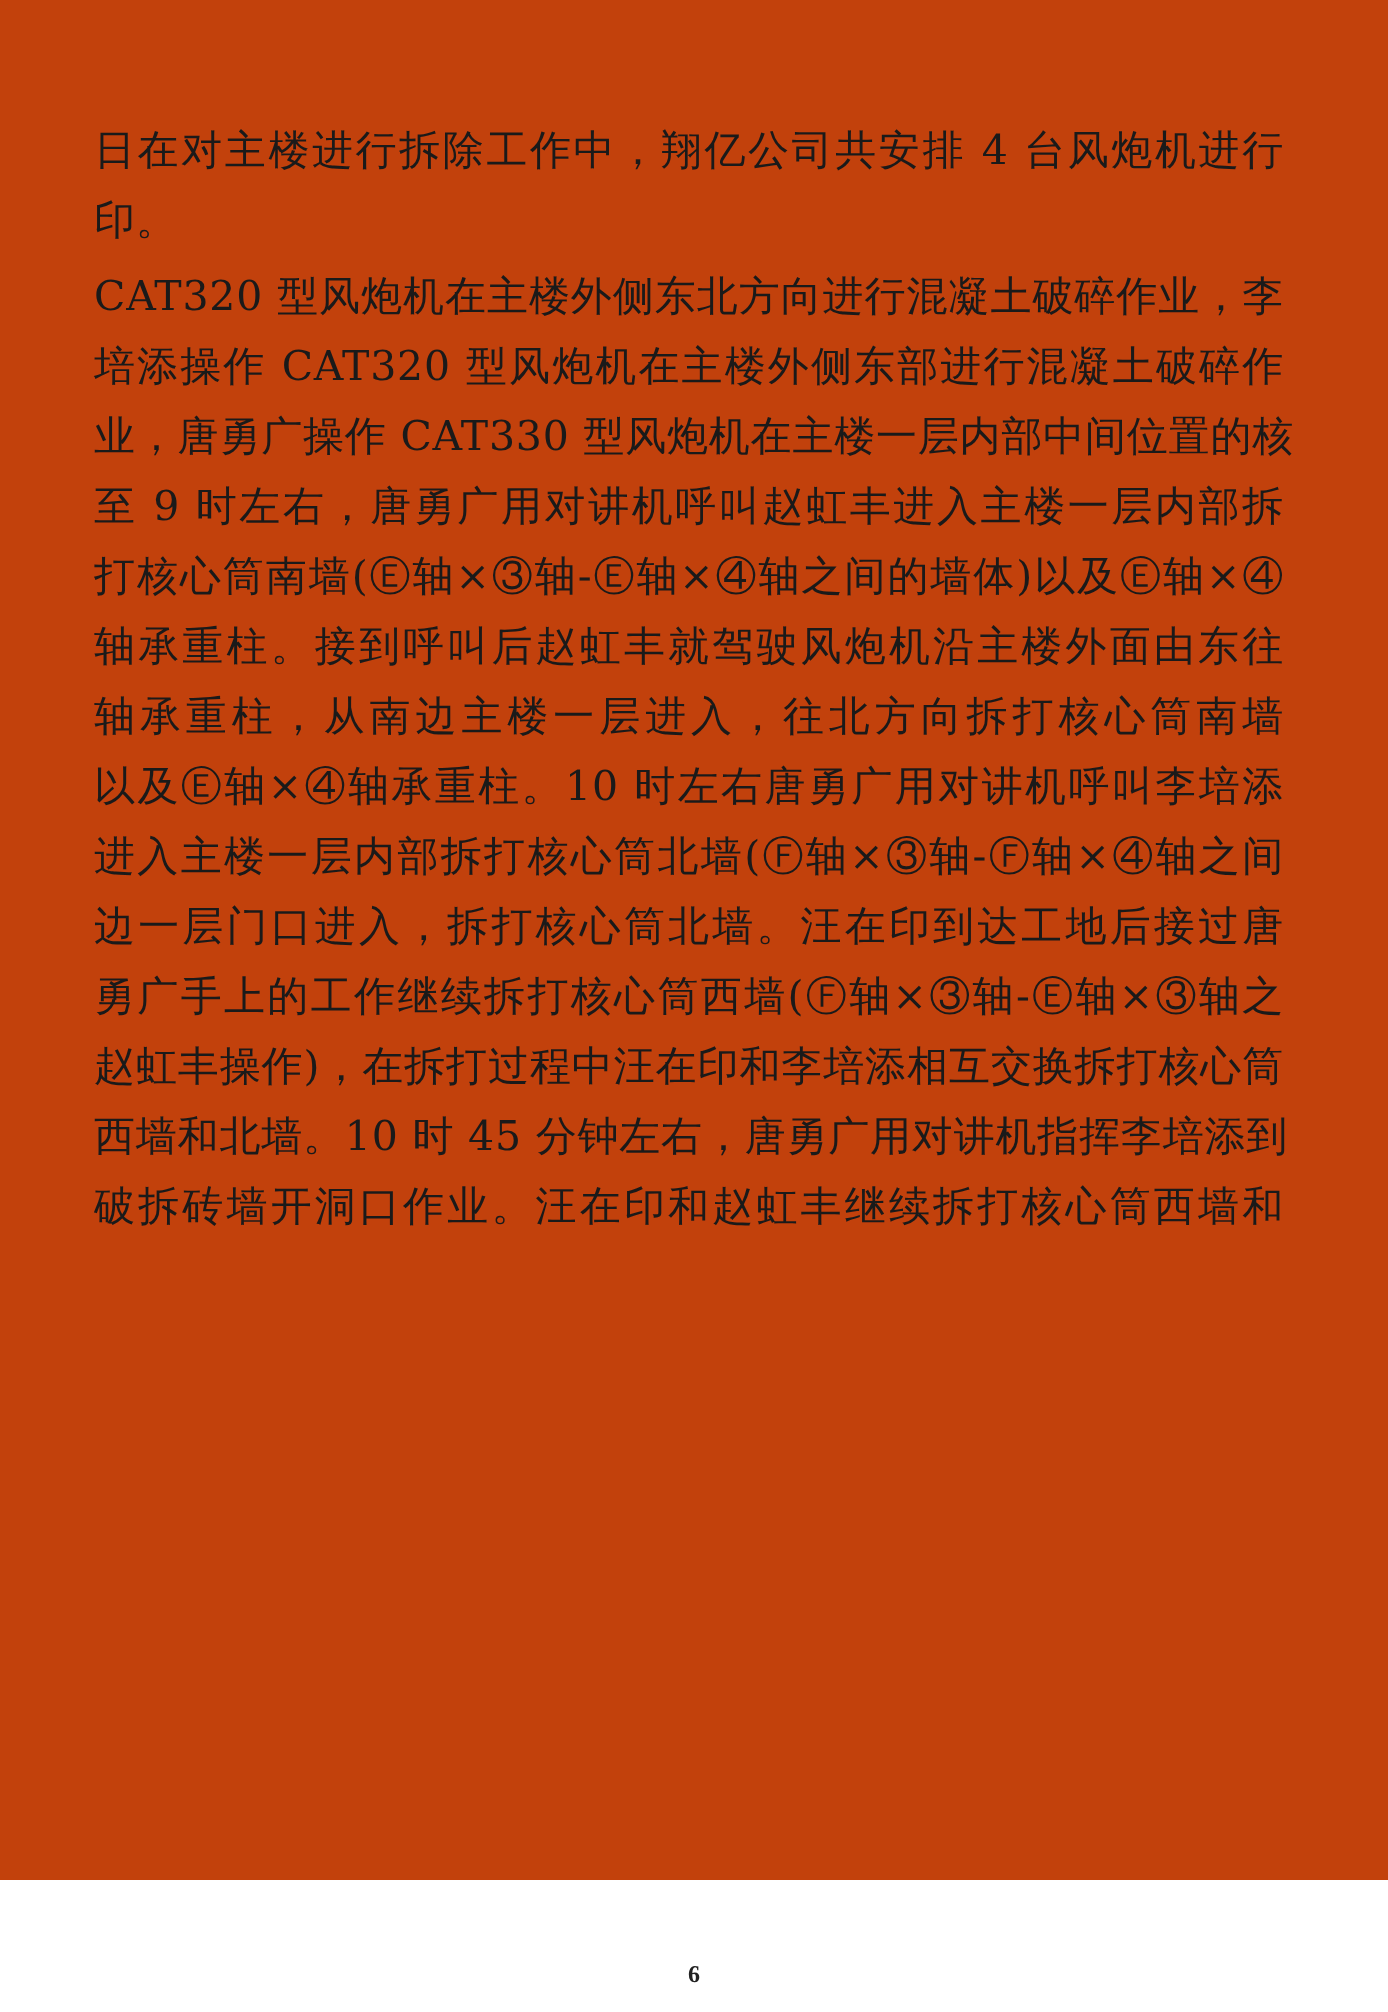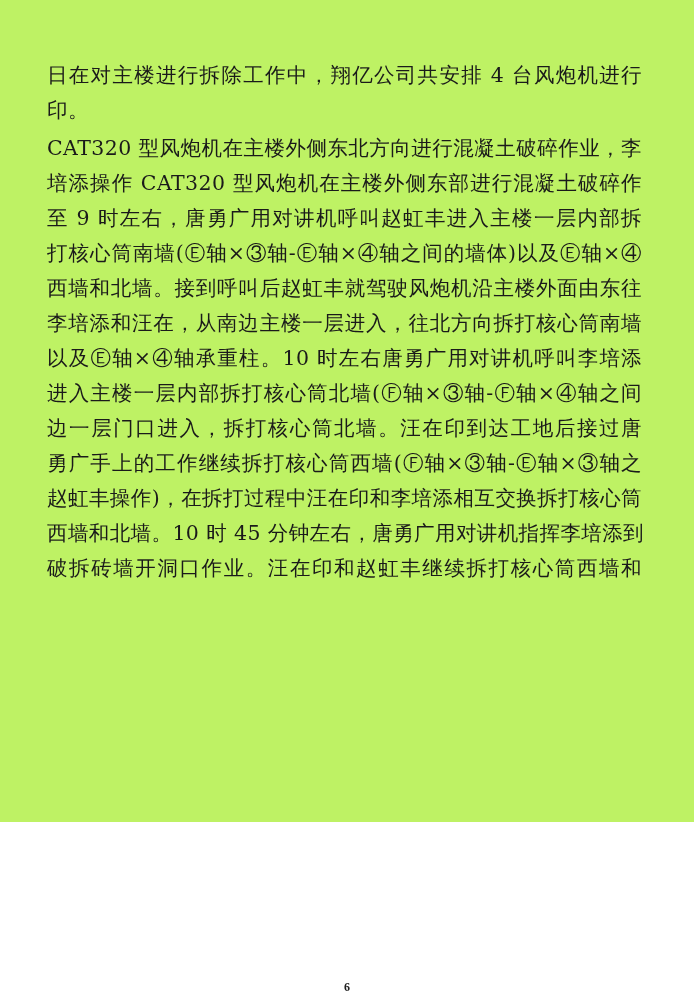--- a/index.html
+++ b/index.html
@@ -13,22 +13,22 @@
       position: relative;
       overflow: hidden;
       font-family: "DejaVu Serif", "Liberation Serif", serif;
       color: #1a1a1a;
     }
     .page {
       position: absolute;
       left: 0;
       top: 0;
       width: 694px;
-      height: 822px;
-      background: #bef264;
+      height: 940px;
+      background: #c2410c;
     }
     .text-block {
       position: absolute;
       left: 47px;
       top: 58px;
       width: 595px;
     }
     .line {
       height: 35px;
       line-height: 35px;
@@ -66,24 +66,25 @@
     <div>
       <div class="line">日在对主楼进行拆除工作中，翔亿公司共安排 4 台风炮机进行</div>
       <div class="line last">印。</div>
     </div>
 
     <div class="gap-small"></div>
 
     <div>
       <div class="line">CAT320 型风炮机在主楼外侧东北方向进行混凝土破碎作业，李</div>
       <div class="line">培添操作 CAT320 型风炮机在主楼外侧东部进行混凝土破碎作</div>
+      <div class="line">业，唐勇广操作 CAT330 型风炮机在主楼一层内部中间位置的核</div>
       <div class="line">至 9 时左右，唐勇广用对讲机呼叫赵虹丰进入主楼一层内部拆</div>
       <div class="line">打核心筒南墙(Ⓔ轴×③轴-Ⓔ轴×④轴之间的墙体)以及Ⓔ轴×④</div>
-      <div class="line">西墙和北墙。接到呼叫后赵虹丰就驾驶风炮机沿主楼外面由东往</div>
-      <div class="line">李培添和汪在，从南边主楼一层进入，往北方向拆打核心筒南墙</div>
+      <div class="line">轴承重柱。接到呼叫后赵虹丰就驾驶风炮机沿主楼外面由东往</div>
+      <div class="line">轴承重柱，从南边主楼一层进入，往北方向拆打核心筒南墙</div>
       <div class="line">以及Ⓔ轴×④轴承重柱。10 时左右唐勇广用对讲机呼叫李培添</div>
       <div class="line">进入主楼一层内部拆打核心筒北墙(Ⓕ轴×③轴-Ⓕ轴×④轴之间</div>
       <div class="line">边一层门口进入，拆打核心筒北墙。汪在印到达工地后接过唐</div>
       <div class="line">勇广手上的工作继续拆打核心筒西墙(Ⓕ轴×③轴-Ⓔ轴×③轴之</div>
       <div class="line">赵虹丰操作)，在拆打过程中汪在印和李培添相互交换拆打核心筒</div>
       <div class="line">西墙和北墙。10 时 45 分钟左右，唐勇广用对讲机指挥李培添到</div>
       <div class="line">破拆砖墙开洞口作业。汪在印和赵虹丰继续拆打核心筒西墙和</div>
     </div>
   </div>
 

